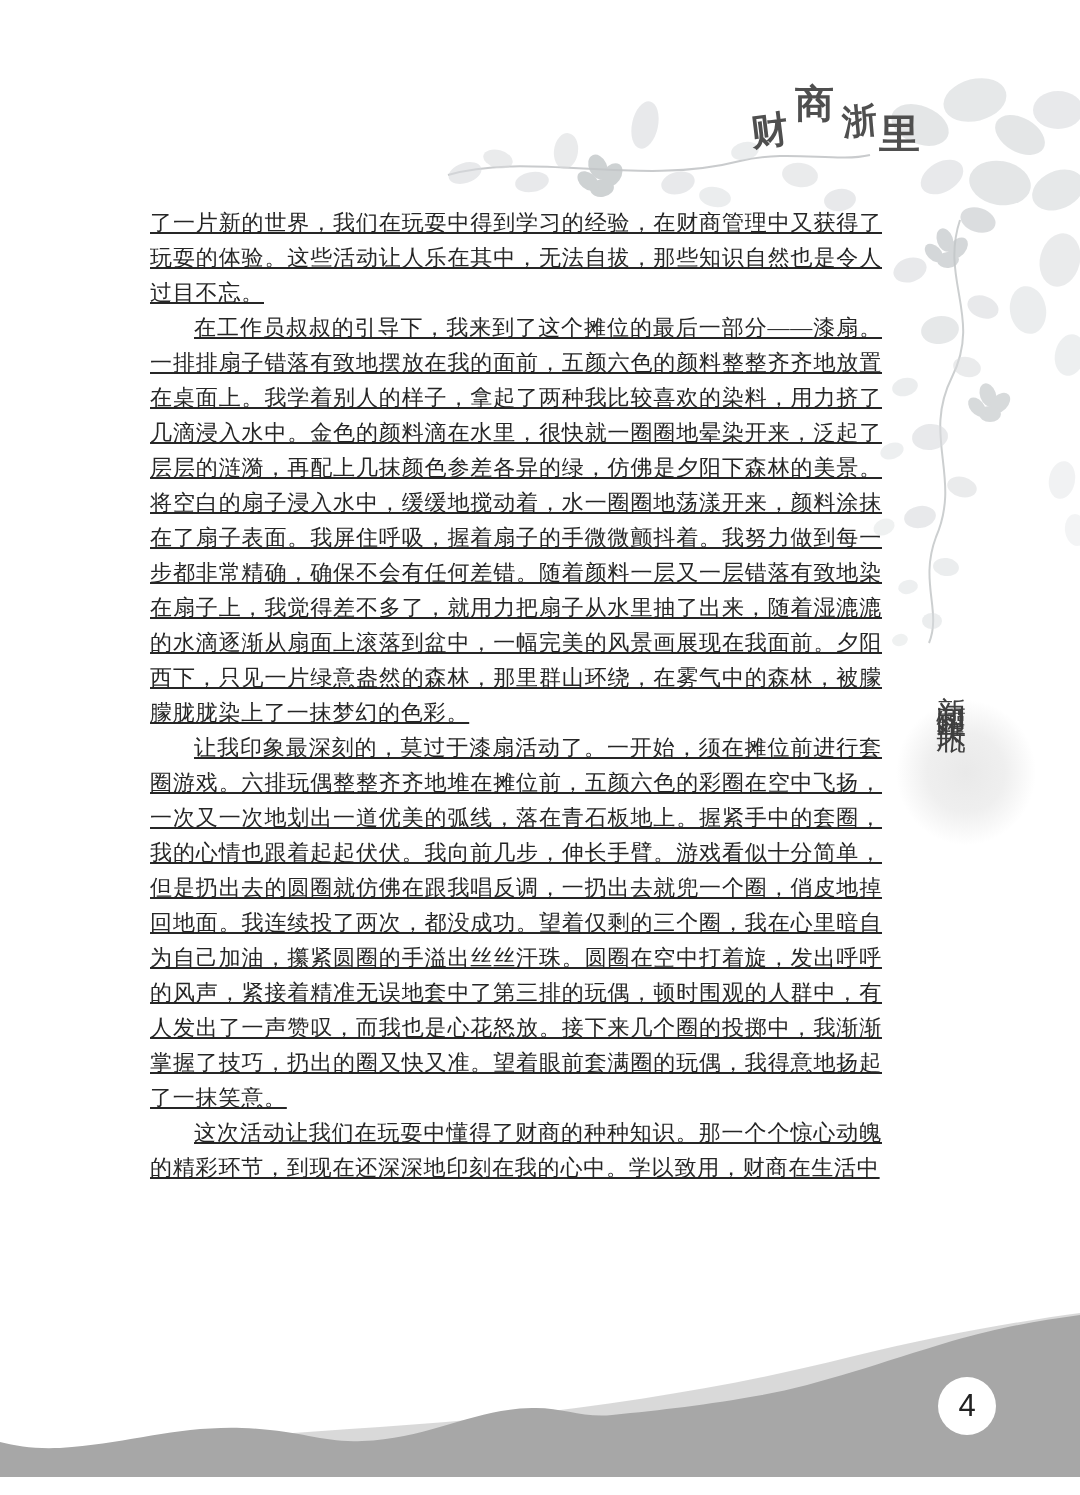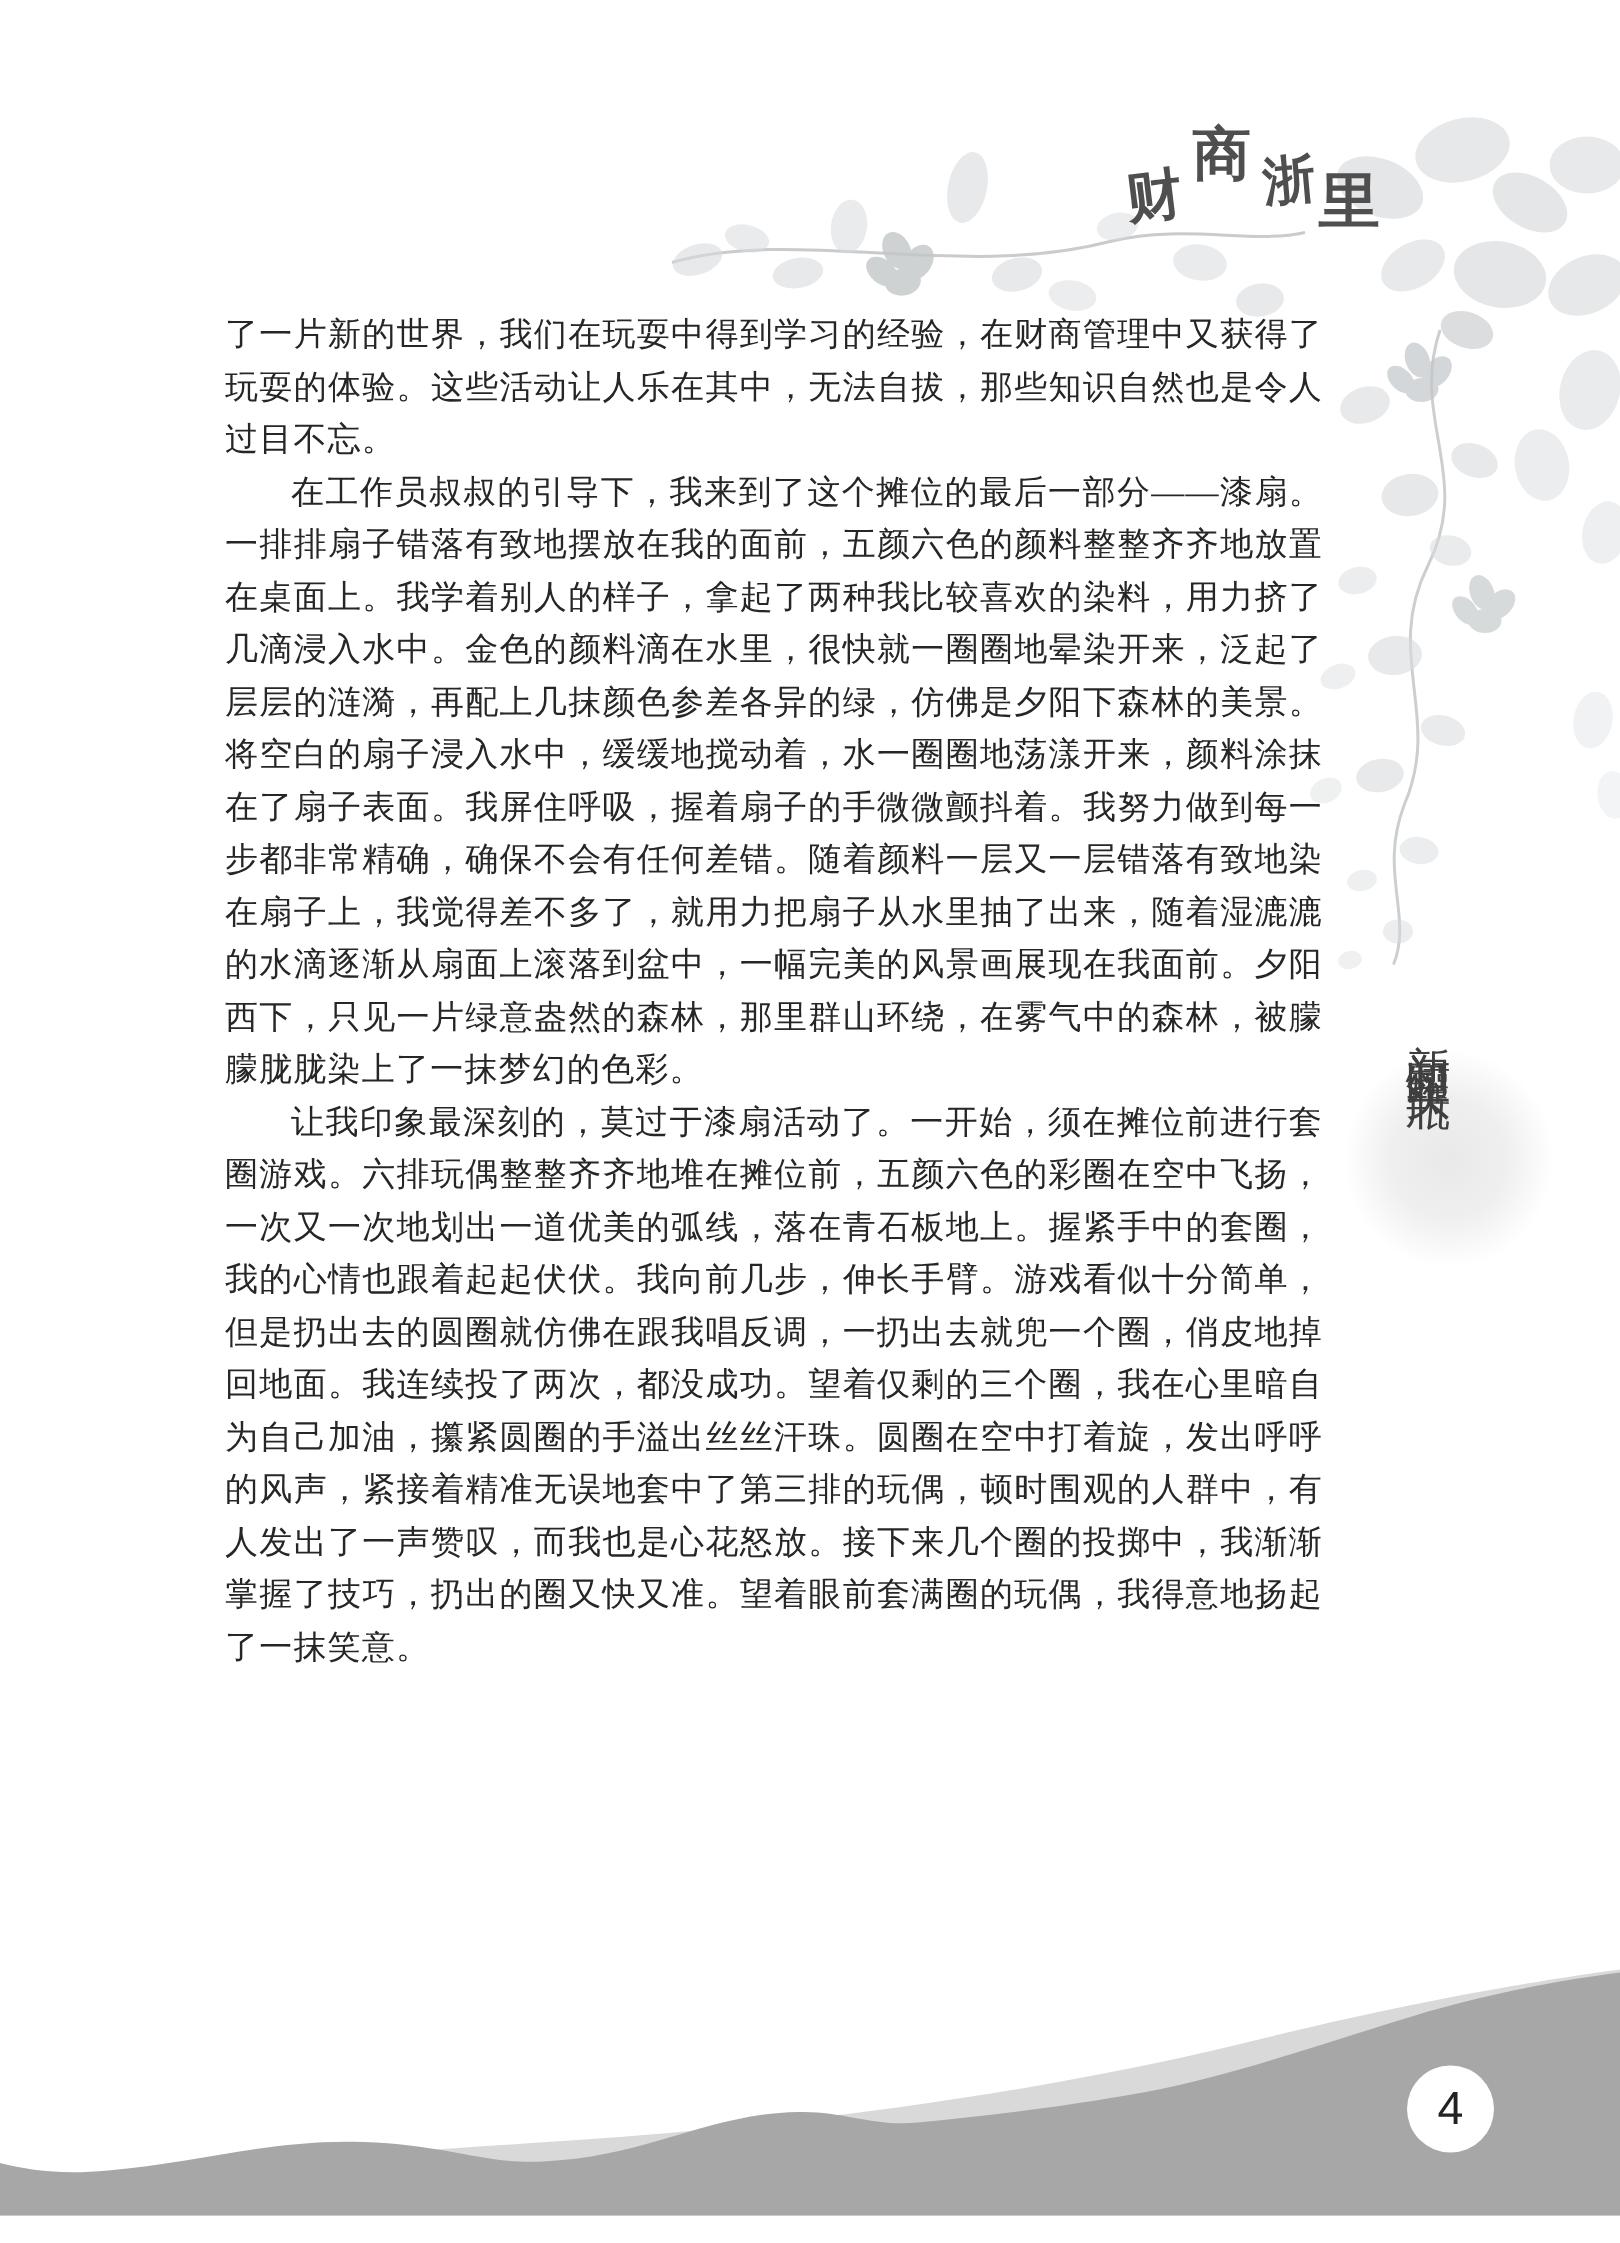--- a/index.html
+++ b/index.html
@@ -28,21 +28,21 @@
   .tc2{left:842px;top:103px;font-size:35px;transform:rotate(-5deg);}
   .tc3{left:879px;top:114px;font-size:41px;}
 
   
   .article{
     position:absolute;left:150px;top:205px;width:732px;
     color:#262626;
     font-size:22px;line-height:35px;letter-spacing:0.8px;
     text-align:justify;text-justify:inter-ideograph;
   }
-  .article p{margin:0;}
+  .article p{margin:0;text-decoration:underline;}
   .article p.indent{text-indent:2em;}
 
   
   .side-blob{
     position:absolute;left:896px;top:700px;width:140px;height:145px;
     background:radial-gradient(closest-side,#e9e9e9 0%,#efefef 55%,rgba(255,255,255,0) 100%);
     border-radius:50%;
   }
   .side-label{
     position:absolute;left:930px;top:672px;height:190px;
@@ -142,20 +142,21 @@
     <span class="title-char tc0">财</span>
     <span class="title-char tc1">商</span>
     <span class="title-char tc2">浙</span>
     <span class="title-char tc3">里</span>
   </div>
 
   <div class="article">
     <p>了一片新的世界，我们在玩耍中得到学习的经验，在财商管理中又获得了玩耍的体验。这些活动让人乐在其中，无法自拔，那些知识自然也是令人过目不忘。</p>
     <p class="indent">在工作员叔叔的引导下，我来到了这个摊位的最后一部分——漆扇。一排排扇子错落有致地摆放在我的面前，五颜六色的颜料整整齐齐地放置在桌面上。我学着别人的样子，拿起了两种我比较喜欢的染料，用力挤了几滴浸入水中。金色的颜料滴在水里，很快就一圈圈地晕染开来，泛起了层层的涟漪，再配上几抹颜色参差各异的绿，仿佛是夕阳下森林的美景。将空白的扇子浸入水中，缓缓地搅动着，水一圈圈地荡漾开来，颜料涂抹在了扇子表面。我屏住呼吸，握着扇子的手微微颤抖着。我努力做到每一步都非常精确，确保不会有任何差错。随着颜料一层又一层错落有致地染在扇子上，我觉得差不多了，就用力把扇子从水里抽了出来，随着湿漉漉的水滴逐渐从扇面上滚落到盆中，一幅完美的风景画展现在我面前。夕阳西下，只见一片绿意盎然的森林，那里群山环绕，在雾气中的森林，被朦朦胧胧染上了一抹梦幻的色彩。</p>
     <p class="indent">让我印象最深刻的，莫过于漆扇活动了。一开始，须在摊位前进行套圈游戏。六排玩偶整整齐齐地堆在摊位前，五颜六色的彩圈在空中飞扬，一次又一次地划出一道优美的弧线，落在青石板地上。握紧手中的套圈，我的心情也跟着起起伏伏。我向前几步，伸长手臂。游戏看似十分简单，但是扔出去的圆圈就仿佛在跟我唱反调，一扔出去就兜一个圈，俏皮地掉回地面。我连续投了两次，都没成功。望着仅剩的三个圈，我在心里暗自为自己加油，攥紧圆圈的手溢出丝丝汗珠。圆圈在空中打着旋，发出呼呼的风声，紧接着精准无误地套中了第三排的玩偶，顿时围观的人群中，有人发出了一声赞叹，而我也是心花怒放。接下来几个圈的投掷中，我渐渐掌握了技巧，扔出的圈又快又准。望着眼前套满圈的玩偶，我得意地扬起了一抹笑意。</p>
+    <p class="indent">这次活动让我们在玩耍中懂得了财商的种种知识。那一个个惊心动魄的精彩环节，到现在还深深地印刻在我的心中。学以致用，财商在生活中</p>
   </div>
 
   <div class="side-blob"></div>
   <div class="side-label">新闻罐头瓶</div>
 
   <svg class="footer-wave" viewBox="0 0 1080 200" aria-hidden="true">
     <path fill="#b9b9b9" opacity="0.55" d="M0,160 C120,150 260,140 380,132 C560,120 720,95 850,62 C940,40 1020,26 1080,18 L1080,182 L0,182 Z"></path>
     <path fill="#a7a7a7" d="M0,147 C20,152 42,155 72,152 C132,147 180,131 242,133 C300,135 322,148 362,146 C432,143 472,114 532,113 C562,112 582,123 612,120 C662,115 706,110 762,100 C822,89 882,67 952,46 C1002,32 1042,25 1080,20 L1080,182 L0,182 Z"></path>
   </svg>
 

